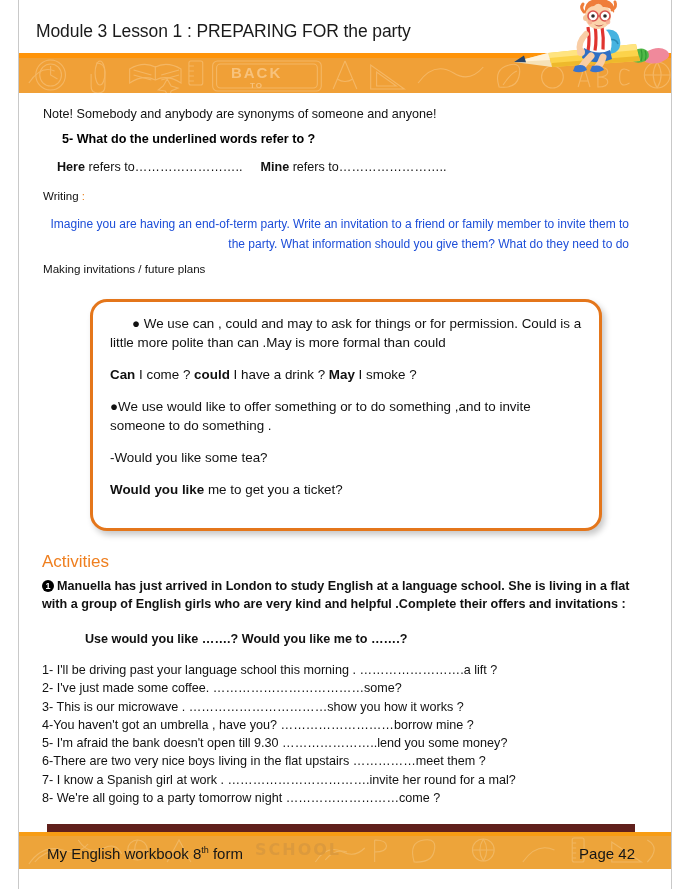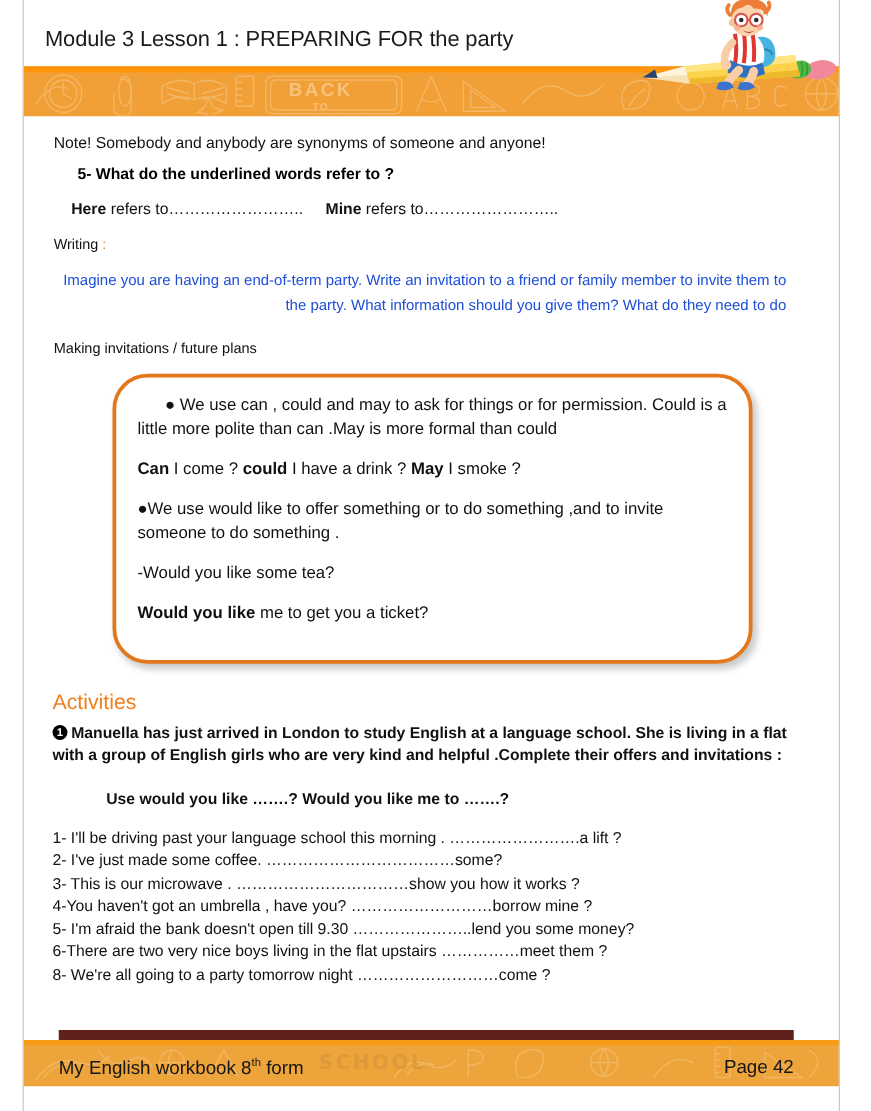--- a/index.html
+++ b/index.html
@@ -140,34 +140,34 @@
     width: 586px;
     font-size: 12px;
     line-height: 20px;
     color: #1d4ed8;
     text-align: right;
   }
 
   .making-inv {
     position: absolute;
     left: 43px;
-    top: 272px;
+    top: 262px;
     font-size: 11.6px;
     color: #111;
   }
 
   
   .rule-box {
     position: absolute;
     left: 90px;
     top: 299px;
     width: 512px;
     height: 232px;
     border: 3px solid #e4761b;
-    border-radius: 28px;
+    border-radius: 17px;
     background: #ffffff;
     box-shadow: 3px 4px 6px rgba(0,0,0,0.22);
     box-sizing: border-box;
   }
   .rule-box-inner {
     padding: 12px 17px 0 17px;
     font-size: 13.4px;
     line-height: 19px;
     color: #111;
   }
@@ -450,20 +450,21 @@
 
   <div class="use-line">Use would you like …….?   Would you like me to …….?</div>
 
   <div class="exercise-list">
     <div>1- I'll be driving past your language school this morning .   …………………….a lift ?</div>
     <div>2- I've just made some coffee. ………………………………some?</div>
     <div>3- This is our microwave .  ……………………………show you how it works ?</div>
     <div>4-You haven't got an umbrella , have you? ………………………borrow mine ?</div>
     <div>5- I'm afraid the bank doesn't open till 9.30 …………………..lend you some money?</div>
     <div>6-There are two very nice boys living in the flat upstairs ……………meet them ?</div>
+    <div>7- I know a Spanish girl at work . …………………………….invite her round for a mal?</div>
     <div>8- We're all going to a party tomorrow night ………………………come ?</div>
   </div>
 
   <div class="footer">
     <div class="footer-darkbar"></div>
     <div class="footer-band">
       <div class="footer-band-topstripe"></div>
 
       <svg class="footer-doodles" viewBox="0 0 660 37" preserveAspectRatio="none">
         <g stroke="#f6d49e" stroke-width="1.1" fill="none">

